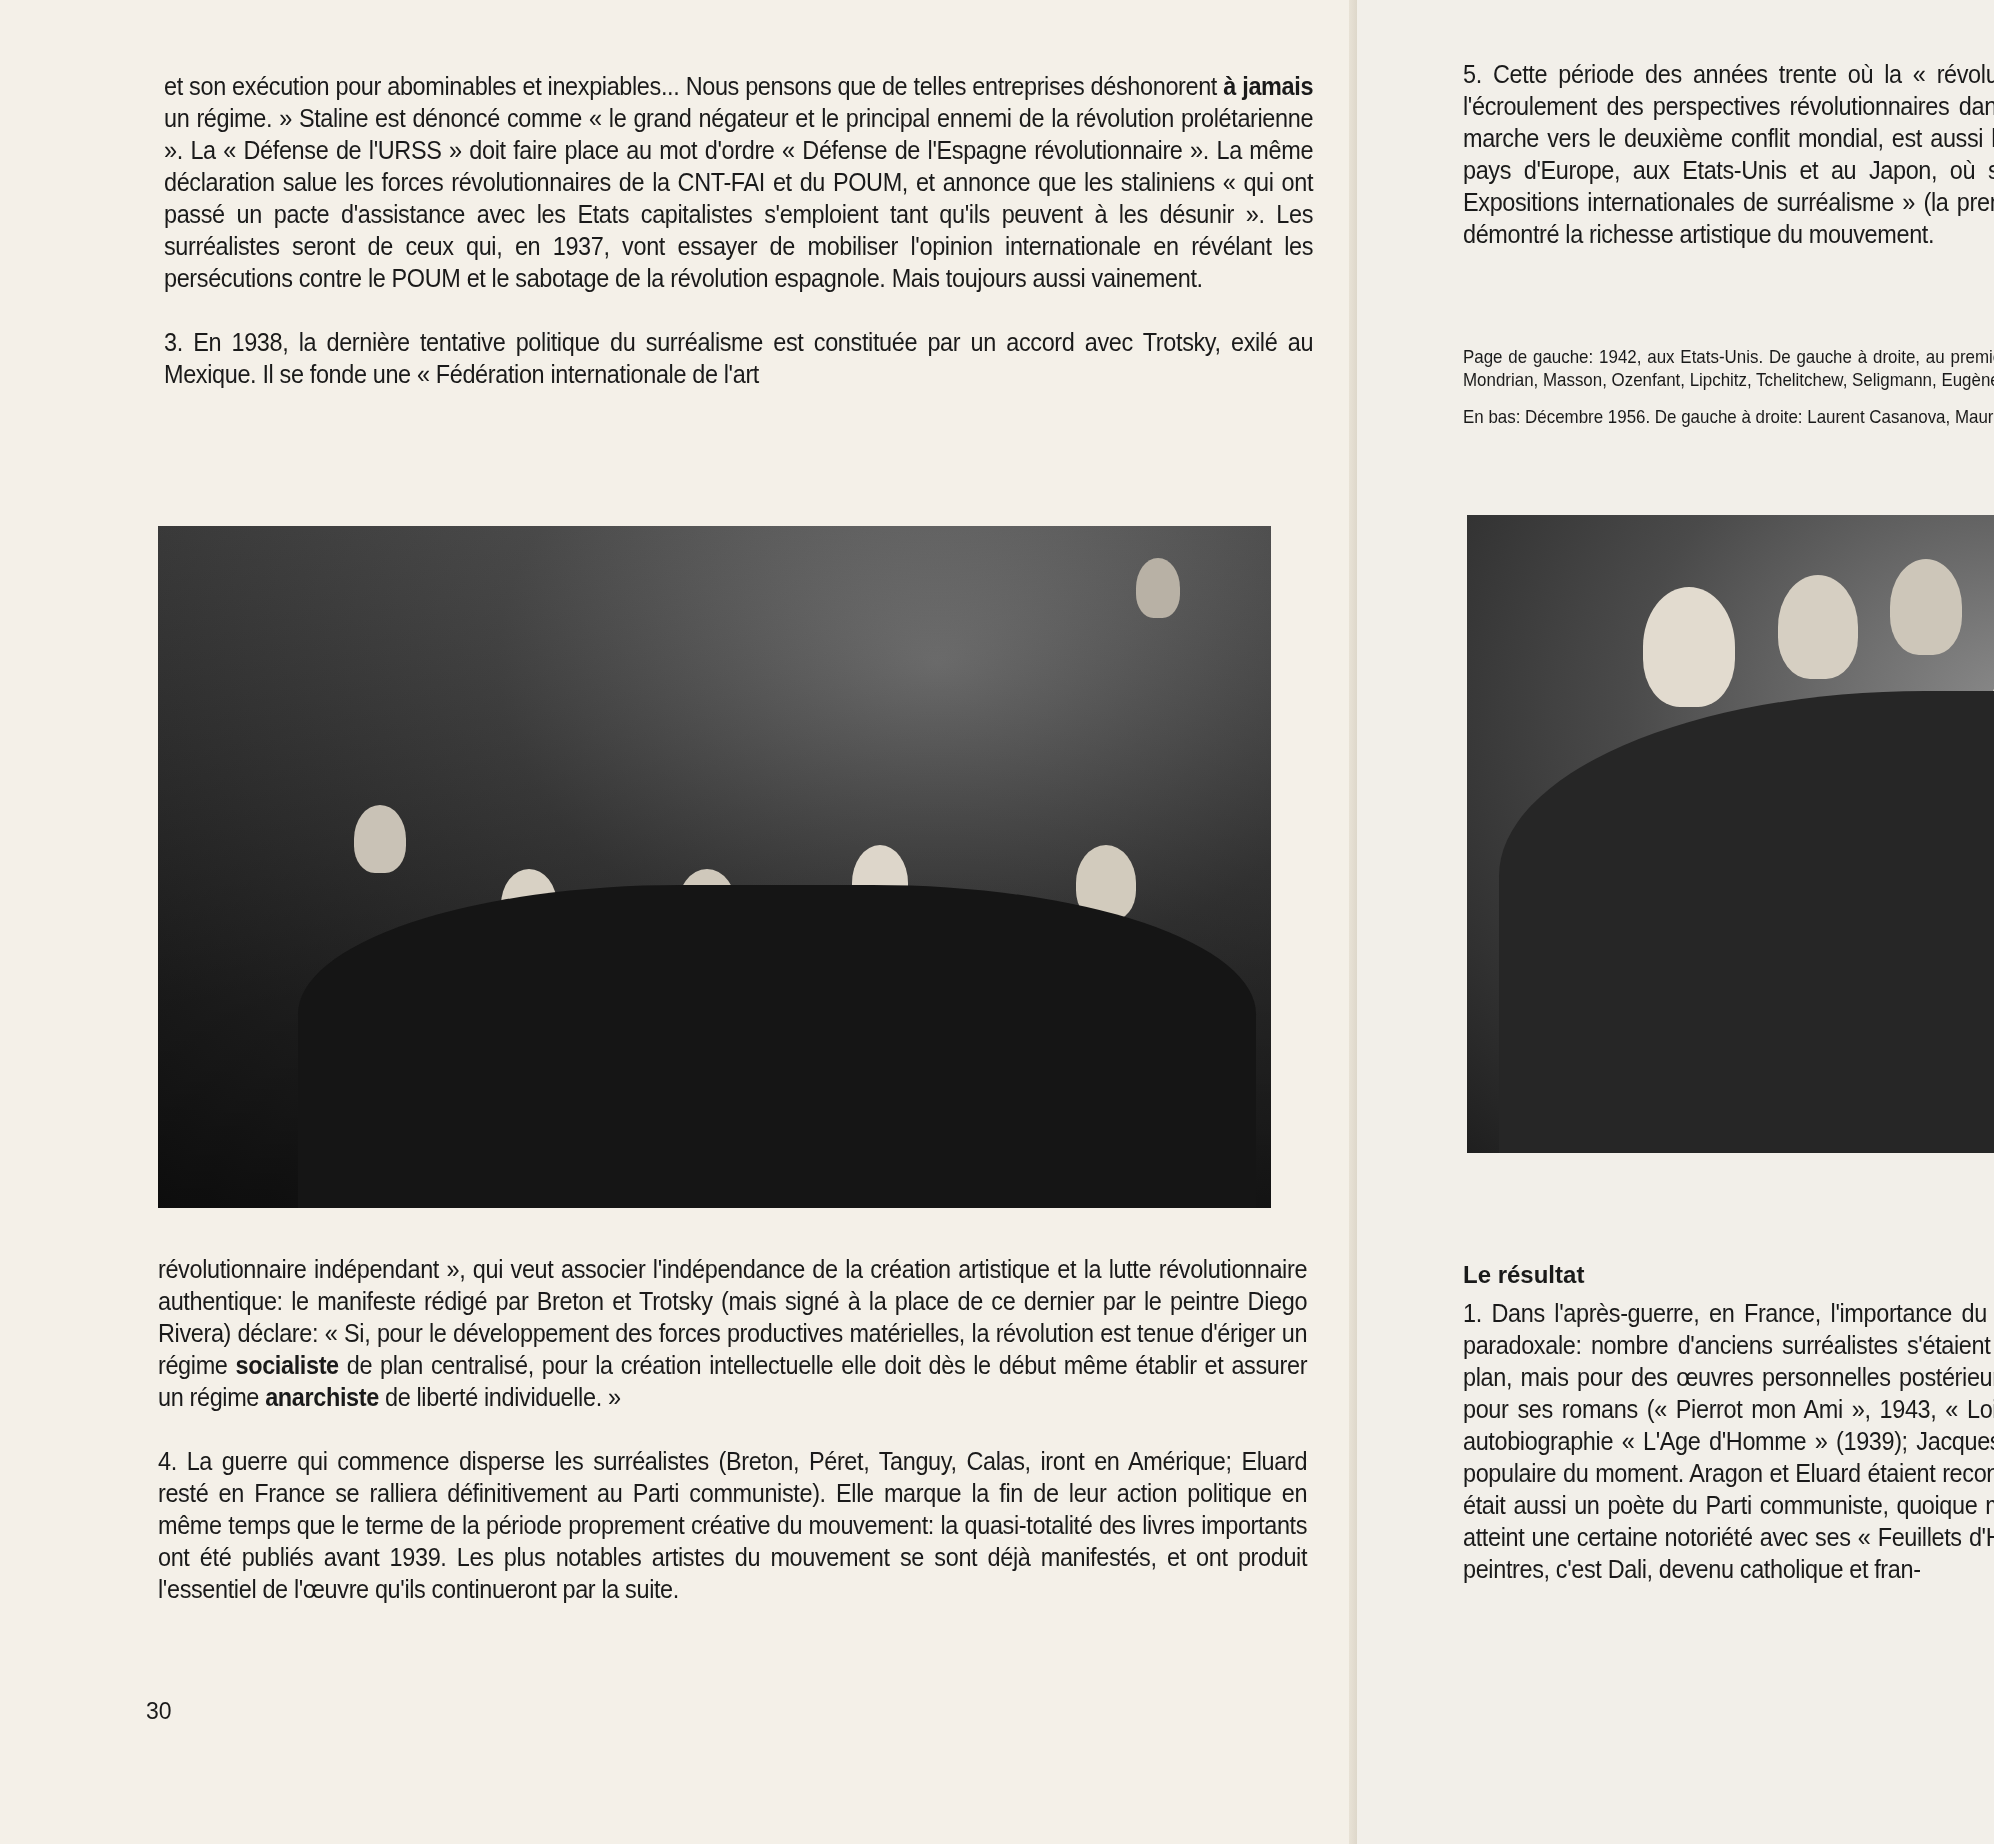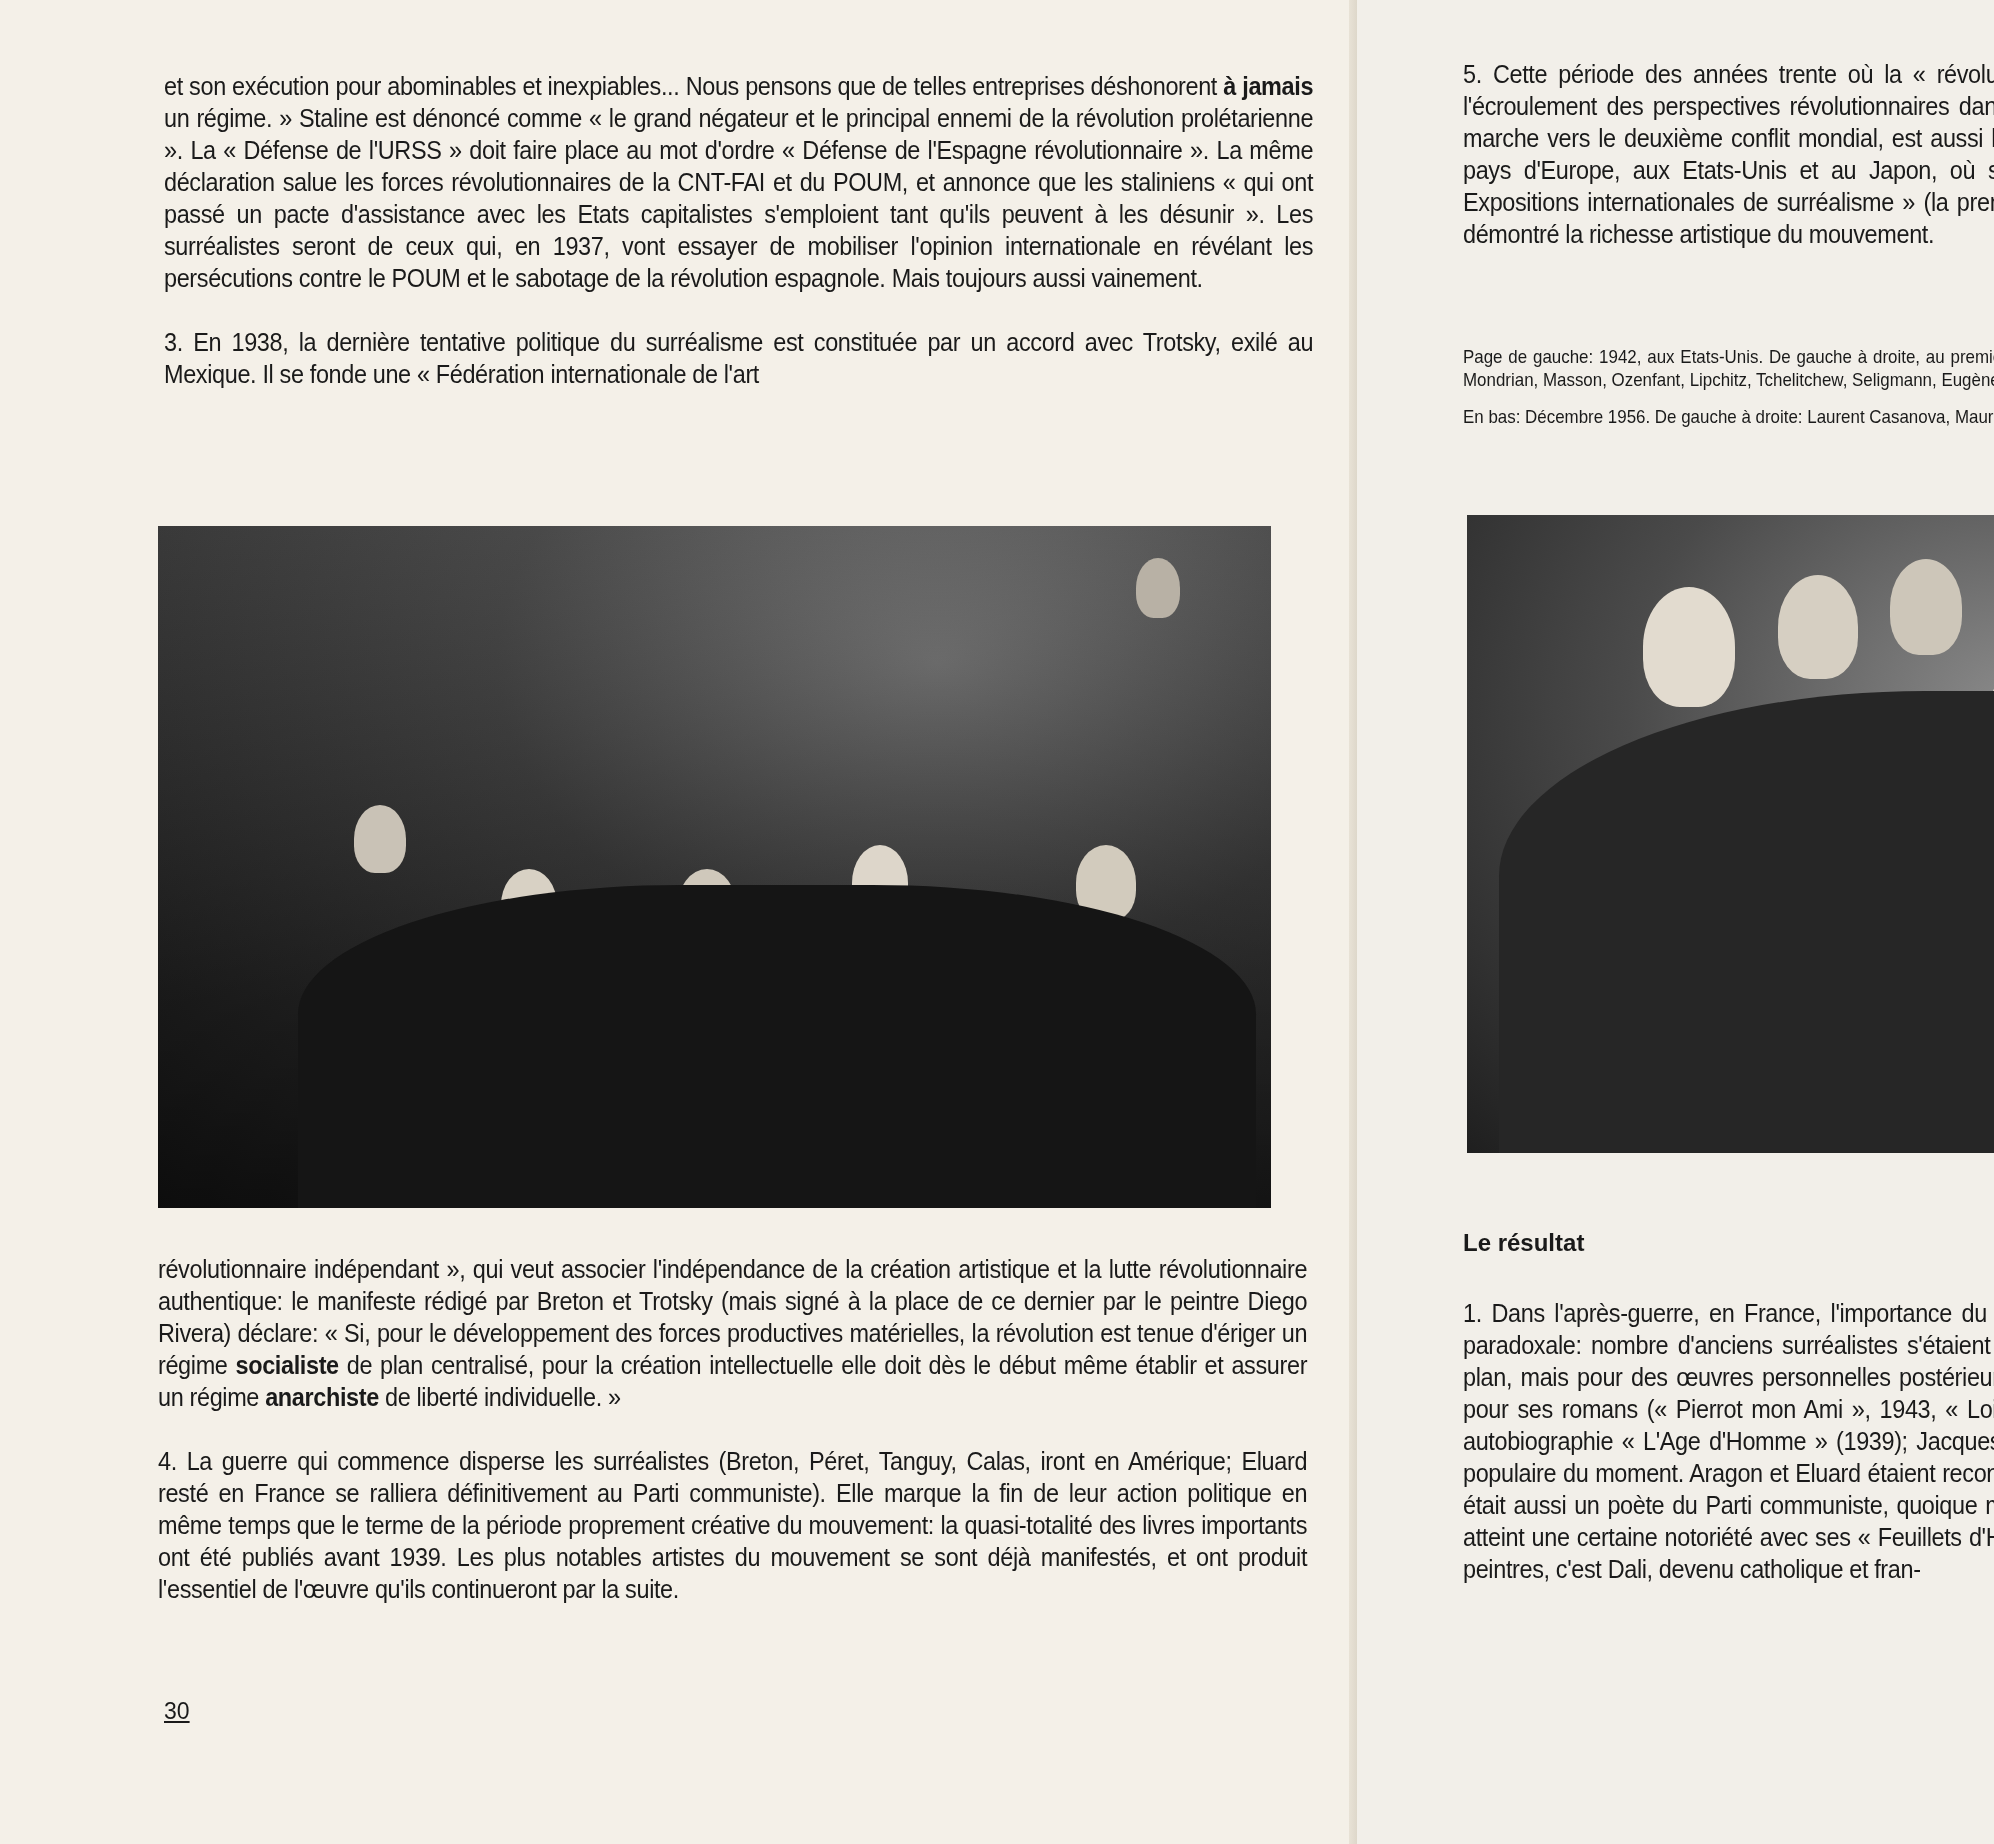--- a/index.html
+++ b/index.html
@@ -12,21 +12,21 @@
           background:linear-gradient(90deg,#e8e2d6,#d9d2c4 50%,#ebe6dc);}
   .txt{position:absolute;font-size:25.5px;line-height:32px;text-align:justify;letter-spacing:-0.4px;transform:scaleX(0.92);transform-origin:left top;}
   .txt p{margin:0 0 32px 0;}
   .txt b{font-weight:bold;}
   .cap{position:absolute;font-size:18.4px;line-height:23px;text-align:justify;transform:scaleX(0.92);transform-origin:left top;}
   .cap p{margin:0 0 14.4px 0;}
   .photo{position:absolute;background:#2a2a2a;overflow:hidden;}
   .photo .shade{position:absolute;inset:0;}
   .fig{position:absolute;border-radius:50% 50% 40% 40%;}
   .suit{position:absolute;border-radius:40% 40% 0 0;}
-  .heading{position:absolute;font-size:24px;font-weight:bold;}
+  .heading{position:absolute;font-size:24px;font-weight:bold;margin-top:32px;}
   .pnum{position:absolute;font-size:23px;}
 </style>
 </head>
 <body>
 
 <div class="page left">
   <div class="txt" style="left:164px;top:70px;width:1249px;">
     <p>et son exécution pour abominables et inexpiables... Nous pensons que de telles entreprises déshonorent <b>à jamais</b> un régime. » Staline est dénoncé comme « le grand négateur et le principal ennemi de la révolution prolétarienne ». La « Défense de l'URSS » doit faire place au mot d'ordre « Défense de l'Espagne révolutionnaire ». La même déclaration salue les forces révolutionnaires de la CNT-FAI et du POUM, et annonce que les staliniens « qui ont passé un pacte d'assistance avec les Etats capitalistes s'emploient tant qu'ils peuvent à les désunir ». Les surréalistes seront de ceux qui, en 1937, vont essayer de mobiliser l'opinion internationale en révélant les persécutions contre le POUM et le sabotage de la révolution espagnole. Mais toujours aussi vainement.</p>
     <p>3. En 1938, la dernière tentative politique du surréalisme est constituée par un accord avec Trotsky, exilé au Mexique. Il se fonde une « Fédération internationale de l'art</p>
   </div>
@@ -43,21 +43,21 @@
     <div class="fig" style="left:978px;top:32px;width:44px;height:60px;background:#b8b1a5;"></div>
 
     <div class="suit" style="left:140px;top:359px;width:958px;height:323px;background:#151515;"></div>
   </div>
 
   <div class="txt" style="left:158px;top:1253px;width:1249px;">
     <p>révolutionnaire indépendant », qui veut associer l'indépendance de la création artistique et la lutte révolutionnaire authentique: le manifeste rédigé par Breton et Trotsky (mais signé à la place de ce dernier par le peintre Diego Rivera) déclare: « Si, pour le développement des forces productives matérielles, la révolution est tenue d'ériger un régime <b>socialiste</b> de plan centralisé, pour la création intellectuelle elle doit dès le début même établir et assurer un régime <b>anarchiste</b> de liberté individuelle. »</p>
     <p>4. La guerre qui commence disperse les surréalistes (Breton, Péret, Tanguy, Calas, iront en Amérique; Eluard resté en France se ralliera définitivement au Parti communiste). Elle marque la fin de leur action politique en même temps que le terme de la période proprement créative du mouvement: la quasi-totalité des livres importants ont été publiés avant 1939. Les plus notables artistes du mouvement se sont déjà manifestés, et ont produit l'essentiel de l'œuvre qu'ils continueront par la suite.</p>
   </div>
 
-  <div class="pnum" style="left:164px;top:1698px;text-decoration:underline;">30</div>
+  <div class="pnum" style="left:146px;top:1698px;">30</div>
 </div>
 
 <div class="gutter"></div>
 
 <div class="page right">
   <div class="txt" style="left:106px;top:58px;width:1249px;">5. Cette période des années trente où la « révolution surréaliste » a rencontré une complète défaite, liée à l'écroulement des perspectives révolutionnaires dans le monde, à la montée concomitante du fascisme et à la marche vers le deuxième conflit mondial, est aussi l'époque où le surréalisme s'est fait connaître dans plusieurs pays d'Europe, aux Etats-Unis et au Japon, où se sont fondés différents groupes apparentés. Plusieurs « Expositions internationales de surréalisme » (la première à Londres en 1936, la deuxième à Paris en 1938) ont démontré la richesse artistique du mouvement.</div>
 
   <div class="cap" style="left:106px;top:345px;width:1237px;">
     <p>Page de gauche: 1942, aux Etats-Unis. De gauche à droite, au premier rang: Matta, Zadkine, Tanguy, Ernst, Chagall, Léger; au second rang: Breton, Mondrian, Masson, Ozenfant, Lipchitz, Tchelitchew, Seligmann, Eugène Bermann.</p>
     <p>En bas: Décembre 1956. De gauche à droite: Laurent Casanova, Maurice Thorez, Aragon, Picasso, Cocteau, Henri Matarasso, Tabaru.</p>

